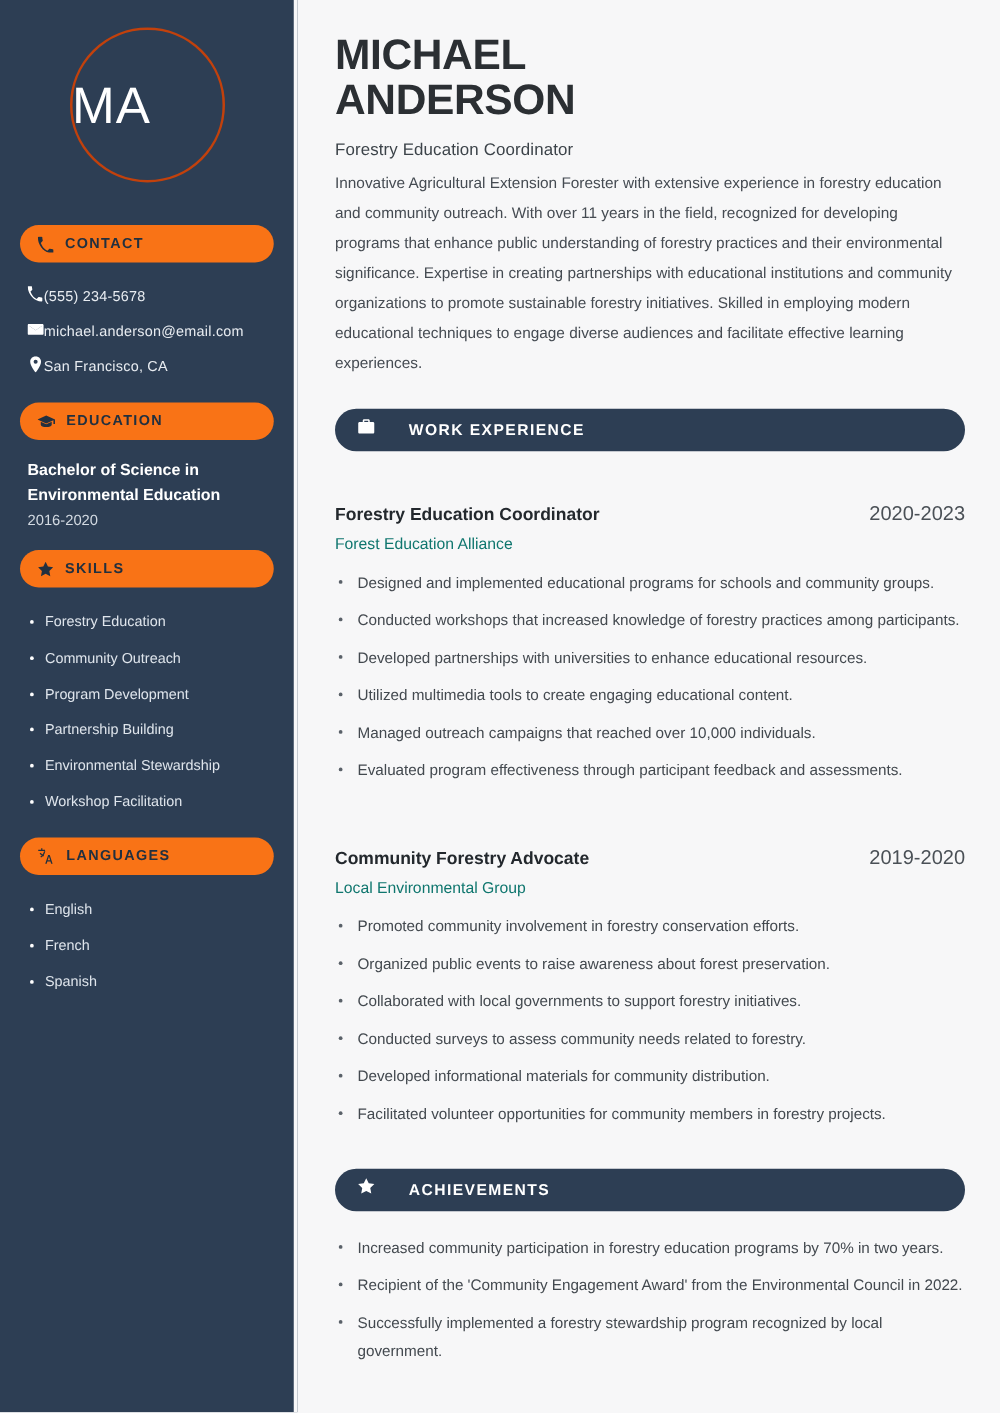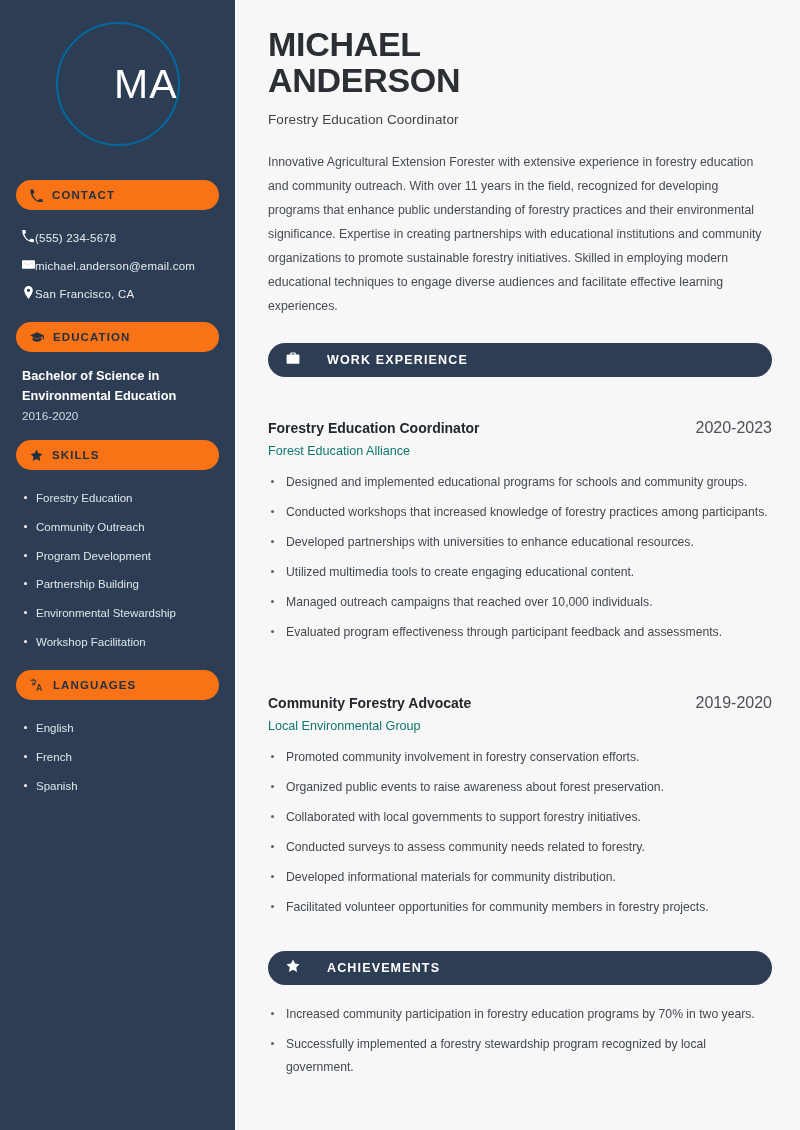--- a/index.html
+++ b/index.html
@@ -26,22 +26,22 @@
     border-right: 3px solid #f7f7f8;
     position: relative;
   }
   .avatar-wrap {
     display: flex; justify-content: center;
     padding-top: 22px; padding-bottom: 20px;
   }
   .avatar {
     width: 124px; height: 124px;
     border-radius: 50%;
-    border: 2px solid #0369a1;
-    display: flex; align-items: center; justify-content: flex-end;
+    border: 2px solid #c2410c;
+    display: flex; align-items: center; justify-content: flex-start;
     color: #ffffff;
     font-size: 41px;
     font-weight: 400;
     letter-spacing: 1px;
   }
 
   .pill {
     background: #f97316;
     border-radius: 999px;
     height: 30px;
@@ -119,21 +119,21 @@
   .job-title {
     color: #3c4349;
     font-size: 13.5px;
     margin-top: 13px;
     letter-spacing: .1px;
   }
   .summary {
     color: #454b52;
     font-size: 12.3px;
     line-height: 1.95;
-    margin-top: 24px;
+    margin-top: 8px;
   }
 
   .sec-bar {
     background: #2d3e54;
     border-radius: 999px;
     height: 34px;
     display: flex; align-items: center;
     gap: 27px;
     padding: 0 18px;
     margin-top: 24px;
@@ -345,17 +345,18 @@
       <span>
         <svg width="14" height="14" viewBox="0 0 24 24">
             <path class="ico" d="M12 .9l3.4 7 7.7 1.1-5.6 5.4 1.4 7.7L12 18.5l-6.9 3.6 1.4-7.7L.9 9l7.7-1.1z"></path>
           </svg>
       </span>
       <span class="sec-label">ACHIEVEMENTS</span>
     </div>
 
     <ul class="bullets ach-list">
       <li>Increased community participation in forestry education programs by 70% in two years.</li>
+      <li>Recipient of the 'Community Engagement Award' from the Environmental Council in 2022.</li>
       <li>Successfully implemented a forestry stewardship program recognized by local government.</li>
     </ul>
 
   </main>
 </div>
 
 </body></html>

